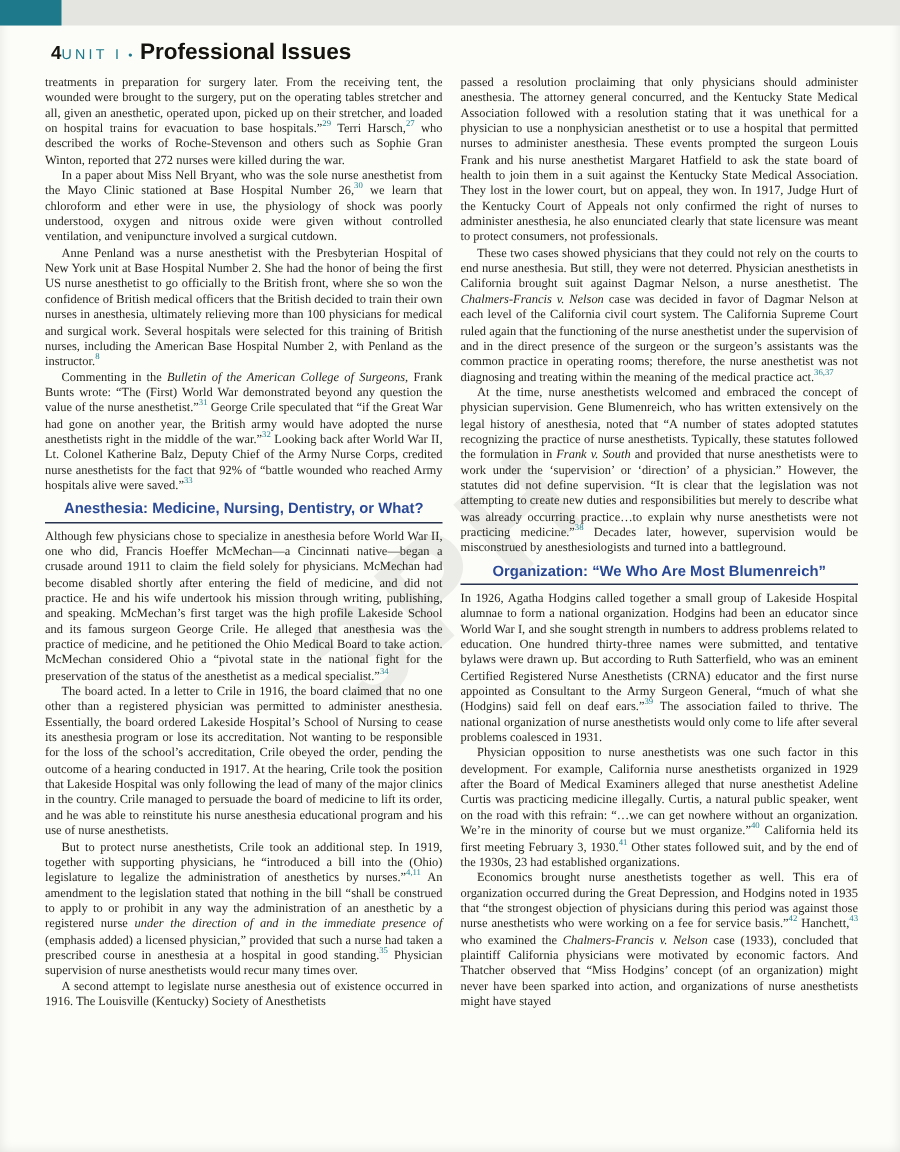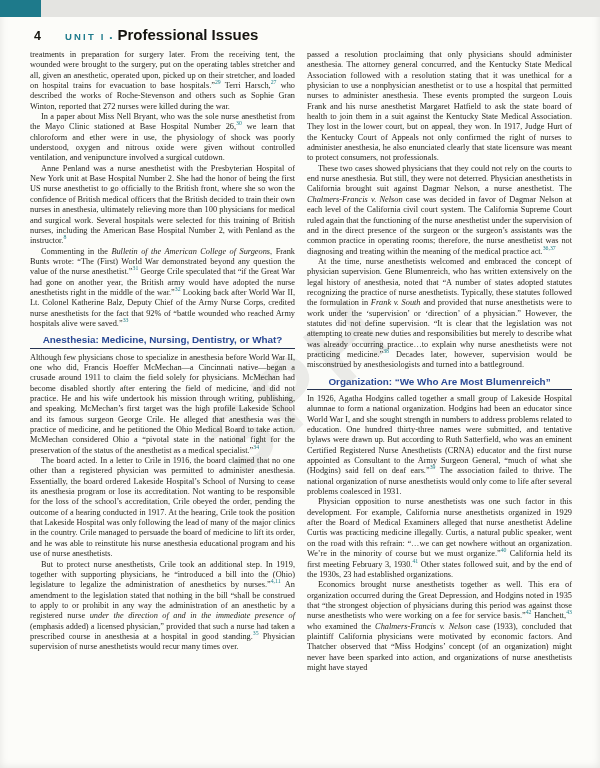--- a/index.html
+++ b/index.html
@@ -21,21 +21,21 @@
     position: absolute; top: 0; left: 0;
     width: 41px; height: 17px;
     background: #1e7a8b;
   }
   .page-header {
     position: absolute; top: 26px; left: 34px;
     display: flex; align-items: baseline;
     font-family: "Liberation Sans", sans-serif;
   }
   .page-number { font-weight: bold; font-size: 12.5px; color: #15140f; }
-  .unit-label  { font-weight: bold; font-size: 9.5px; letter-spacing: 2.2px; color: #1e7a8b; margin-left: 24px; }
+  .unit-label  { font-weight: normal; font-size: 9.5px; letter-spacing: 2.2px; color: #1e7a8b; }
   .sep-bullet  { font-size: 8px; color: #1e7a8b; margin: 0 5px 0 4px; }
   .section-title { font-weight: bold; font-size: 15px; color: #15140f; }
   .watermark {
     position: absolute; left: 195px; top: 330px;
     transform: rotate(-42deg);
     transform-origin: center;
     font-family: "Liberation Sans", sans-serif;
     font-size: 95px; font-weight: bold;
     letter-spacing: 8px;
     color: rgba(125,125,125,0.13);
@@ -92,20 +92,21 @@
   <div class="columns">
     <div class="column">
         <p class="para"><span>treatments in preparation for surgery later. From the receiving tent, the wounded were brought to the surgery, put on the operating tables stretcher and all, given an anesthetic, operated upon, picked up on their stretcher, and loaded on hospital trains for evacuation to base hospitals.”</span><sup class="fnref">29</sup><span> Terri Harsch,</span><sup class="fnref">27</sup><span> who described the works of Roche-Stevenson and others such as Sophie Gran Winton, reported that 272 nurses were killed during the war.</span></p>
         <p class="para ind"><span>In a paper about Miss Nell Bryant, who was the sole nurse anesthetist from the Mayo Clinic stationed at Base Hospital Number 26,</span><sup class="fnref">30</sup><span> we learn that chloroform and ether were in use, the physiology of shock was poorly understood, oxygen and nitrous oxide were given without controlled ventilation, and venipuncture involved a surgical cutdown.</span></p>
         <p class="para ind"><span>Anne Penland was a nurse anesthetist with the Presbyterian Hospital of New York unit at Base Hospital Number 2. She had the honor of being the first US nurse anesthetist to go officially to the British front, where she so won the confidence of British medical officers that the British decided to train their own nurses in anesthesia, ultimately relieving more than 100 physicians for medical and surgical work. Several hospitals were selected for this training of British nurses, including the American Base Hospital Number 2, with Penland as the instructor.</span><sup class="fnref">8</sup></p>
         <p class="para ind"><span>Commenting in the </span><i>Bulletin of the American College of Surgeons</i><span>, Frank Bunts wrote: “The (First) World War demonstrated beyond any question the value of the nurse anesthetist.”</span><sup class="fnref">31</sup><span> George Crile speculated that “if the Great War had gone on another year, the British army would have adopted the nurse anesthetists right in the middle of the war.”</span><sup class="fnref">32</sup><span> Looking back after World War II, Lt. Colonel Katherine Balz, Deputy Chief of the Army Nurse Corps, credited nurse anesthetists for the fact that 92% of “battle wounded who reached Army hospitals alive were saved.”</span><sup class="fnref">33</sup></p>
         <h2 class="col-heading">Anesthesia: Medicine, Nursing, Dentistry, or What?</h2>
         <p class="para"><span>Although few physicians chose to specialize in anesthesia before World War II, one who did, Francis Hoeffer McMechan—a Cincinnati native—began a crusade around 1911 to claim the field solely for physicians. McMechan had become disabled shortly after entering the field of medicine, and did not practice. He and his wife undertook his mission through writing, publishing, and speaking. McMechan’s first target was the high profile Lakeside School and its famous surgeon George Crile. He alleged that anesthesia was the practice of medicine, and he petitioned the Ohio Medical Board to take action. McMechan considered Ohio a “pivotal state in the national fight for the preservation of the status of the anesthetist as a medical specialist.”</span><sup class="fnref">34</sup></p>
         <p class="para ind"><span>The board acted. In a letter to Crile in 1916, the board claimed that no one other than a registered physician was permitted to administer anesthesia. Essentially, the board ordered Lakeside Hospital’s School of Nursing to cease its anesthesia program or lose its accreditation. Not wanting to be responsible for the loss of the school’s accreditation, Crile obeyed the order, pending the outcome of a hearing conducted in 1917. At the hearing, Crile took the position that Lakeside Hospital was only following the lead of many of the major clinics in the country. Crile managed to persuade the board of medicine to lift its order, and he was able to reinstitute his nurse anesthesia educational program and his use of nurse anesthetists.</span></p>
         <p class="para ind"><span>But to protect nurse anesthetists, Crile took an additional step. In 1919, together with supporting physicians, he “introduced a bill into the (Ohio) legislature to legalize the administration of anesthetics by nurses.”</span><sup class="fnref">4,11</sup><span> An amendment to the legislation stated that nothing in the bill “shall be construed to apply to or prohibit in any way the administration of an anesthetic by a registered nurse </span><i>under the direction of and in the immediate presence of</i><span> (emphasis added) a licensed physician,” provided that such a nurse had taken a prescribed course in anesthesia at a hospital in good standing.</span><sup class="fnref">35</sup><span> Physician supervision of nurse anesthetists would recur many times over.</span></p>
+        <p class="para ind"><span>A second attempt to legislate nurse anesthesia out of existence occurred in 1916. The Louisville (Kentucky) Society of Anesthetists</span></p>
       </div>
     <div class="column">
         <p class="para"><span>passed a resolution proclaiming that only physicians should administer anesthesia. The attorney general concurred, and the Kentucky State Medical Association followed with a resolution stating that it was unethical for a physician to use a nonphysician anesthetist or to use a hospital that permitted nurses to administer anesthesia. These events prompted the surgeon Louis Frank and his nurse anesthetist Margaret Hatfield to ask the state board of health to join them in a suit against the Kentucky State Medical Association. They lost in the lower court, but on appeal, they won. In 1917, Judge Hurt of the Kentucky Court of Appeals not only confirmed the right of nurses to administer anesthesia, he also enunciated clearly that state licensure was meant to protect consumers, not professionals.</span></p>
         <p class="para ind"><span>These two cases showed physicians that they could not rely on the courts to end nurse anesthesia. But still, they were not deterred. Physician anesthetists in California brought suit against Dagmar Nelson, a nurse anesthetist. The </span><i>Chalmers-Francis v. Nelson</i><span> case was decided in favor of Dagmar Nelson at each level of the California civil court system. The California Supreme Court ruled again that the functioning of the nurse anesthetist under the supervision of and in the direct presence of the surgeon or the surgeon’s assistants was the common practice in operating rooms; therefore, the nurse anesthetist was not diagnosing and treating within the meaning of the medical practice act.</span><sup class="fnref">36,37</sup></p>
         <p class="para ind"><span>At the time, nurse anesthetists welcomed and embraced the concept of physician supervision. Gene Blumenreich, who has written extensively on the legal history of anesthesia, noted that “A number of states adopted statutes recognizing the practice of nurse anesthetists. Typically, these statutes followed the formulation in </span><i>Frank v. South</i><span> and provided that nurse anesthetists were to work under the ‘supervision’ or ‘direction’ of a physician.” However, the statutes did not define supervision. “It is clear that the legislation was not attempting to create new duties and responsibilities but merely to describe what was already occurring practice…to explain why nurse anesthetists were not practicing medicine.”</span><sup class="fnref">38</sup><span> Decades later, however, supervision would be misconstrued by anesthesiologists and turned into a battleground.</span></p>
         <h2 class="col-heading">Organization: “We Who Are Most Blumenreich”</h2>
         <p class="para"><span>In 1926, Agatha Hodgins called together a small group of Lakeside Hospital alumnae to form a national organization. Hodgins had been an educator since World War I, and she sought strength in numbers to address problems related to education. One hundred thirty-three names were submitted, and tentative bylaws were drawn up. But according to Ruth Satterfield, who was an eminent Certified Registered Nurse Anesthetists (CRNA) educator and the first nurse appointed as Consultant to the Army Surgeon General, “much of what she (Hodgins) said fell on deaf ears.”</span><sup class="fnref">39</sup><span> The association failed to thrive. The national organization of nurse anesthetists would only come to life after several problems coalesced in 1931.</span></p>
         <p class="para ind"><span>Physician opposition to nurse anesthetists was one such factor in this development. For example, California nurse anesthetists organized in 1929 after the Board of Medical Examiners alleged that nurse anesthetist Adeline Curtis was practicing medicine illegally. Curtis, a natural public speaker, went on the road with this refrain: “…we can get nowhere without an organization. We’re in the minority of course but we must organize.”</span><sup class="fnref">40</sup><span> California held its first meeting February 3, 1930.</span><sup class="fnref">41</sup><span> Other states followed suit, and by the end of the 1930s, 23 had established organizations.</span></p>
         <p class="para ind"><span>Economics brought nurse anesthetists together as well. This era of organization occurred during the Great Depression, and Hodgins noted in 1935 that “the strongest objection of physicians during this period was against those nurse anesthetists who were working on a fee for service basis.”</span><sup class="fnref">42</sup><span> Hanchett,</span><sup class="fnref">43</sup><span> who examined the </span><i>Chalmers-Francis v. Nelson</i><span> case (1933), concluded that plaintiff California physicians were motivated by economic factors. And Thatcher observed that “Miss Hodgins’ concept (of an organization) might never have been sparked into action, and organizations of nurse anesthetists might have stayed</span></p>
       </div>

